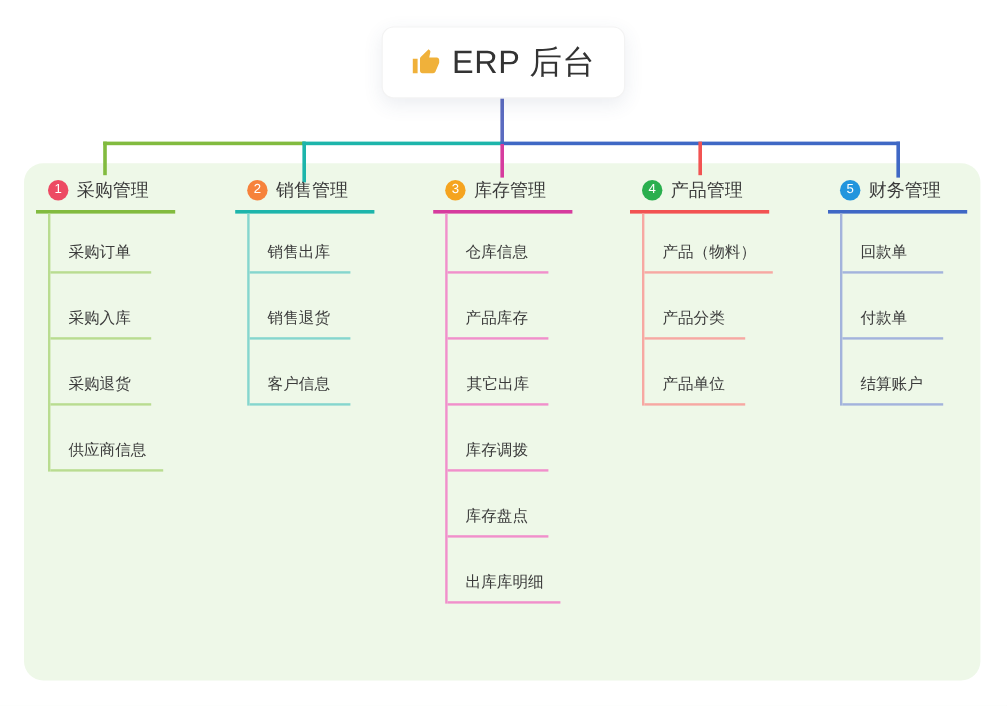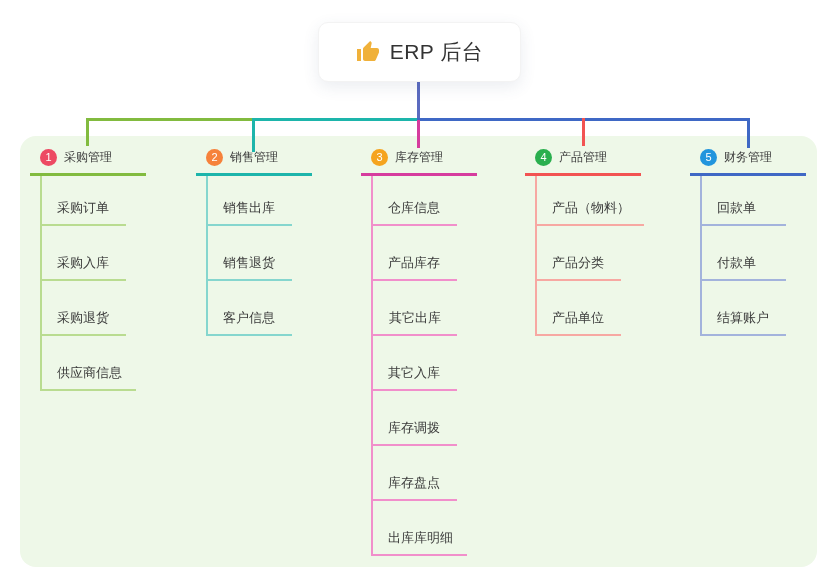--- a/index.html
+++ b/index.html
@@ -9,21 +9,21 @@
 
   
   .panel { position:absolute; left:20px; top:136px; width:797px; height:431px;
            background:#eef8e8; border-radius:16px; }
 
   
   .root-node { position:absolute; left:318px; top:22px; width:203px; height:60px;
                background:#fff; border-radius:10px; border:1px solid #f3f3f3;
                box-shadow:0 5px 16px rgba(60,80,120,.10);
                display:flex; align-items:center; justify-content:center; gap:10px; }
-  .root-node .title { font-size:21px; font-weight:500; color:#333; letter-spacing:.5px; }
+  .root-node .title { font-size:27px; font-weight:500; color:#333; letter-spacing:.5px; }
   .root-node svg { width:24px; height:24px; }
 
   
   .line { position:absolute; }
   .vline-root { left:417px; top:82px;  width:3px;  height:37px; }
   .bus-1  { left:86px;  top:118px; width:168px; height:3px; }
   .bus-2  { left:252px; top:118px; width:167px; height:3px; }
   .bus-5  { left:417px; top:118px; width:333px; height:3px; }
   .drop-1 { left:86px;  top:118px; width:3px; height:28px; }
   .drop-2 { left:252px; top:118px; width:3px; height:34px; }
@@ -31,21 +31,21 @@
   .drop-4 { left:582px; top:118px; width:3px; height:28px; }
   .drop-5 { left:747px; top:118px; width:3px; height:30px; }
 
   
   .branch { position:absolute; top:146px; }
   .b1 { left:30px; }  .b2 { left:196px; } .b3 { left:361px; } .b4 { left:525px; } .b5 { left:690px; }
 
   .branch-header { display:flex; align-items:center; gap:7px;
                    width:116px; padding:3px 0 7px 10px;
                    border-bottom:3px solid #999; }
-  .branch-label { font-size:12px; color:#3b3b3b; white-space:nowrap;text-align:center; }
+  .branch-label { font-size:15px; color:#3b3b3b; white-space:nowrap;text-align:center; }
   .badge { width:17px; height:17px; border-radius:50%; flex:0 0 17px;
            display:flex; align-items:center; justify-content:center;
            color:#fff; font-size:11px; line-height:1; }
 
   .children { list-style:none; margin-left:10px; border-left:2px solid #0369a1; }
   .children li { width:max-content; min-width:84px; height:55px;
                  display:flex; align-items:flex-end;
                  padding:0 14px 7px 15px;
                  border-bottom:2px solid #ccc;
                  font-size:13px; color:#3b3b3b; white-space:nowrap; }
@@ -102,21 +102,20 @@
 
   <div class="branch b3">
     <div class="branch-header" style="border-bottom-color: rgb(214, 60, 158);">
       <span class="badge" style="background: rgb(245, 164, 31);">3</span>
       <span class="branch-label">库存管理</span>
     </div>
     <ul class="children" style="border-left-color: rgb(241, 143, 203);">
       <li style="border-bottom-color: rgb(241, 143, 203);">仓库信息</li>
       <li style="border-bottom-color: rgb(241, 143, 203);">产品库存</li>
       <li style="border-bottom-color: rgb(241, 143, 203); padding-left: 16px;">其它出库</li>
-      <li style="border-bottom-color: rgb(241, 143, 203);">其它入库</li>
       <li style="border-bottom-color: rgb(241, 143, 203);">库存调拨</li>
       <li style="border-bottom-color: rgb(241, 143, 203);">库存盘点</li>
       <li style="border-bottom-color: rgb(241, 143, 203);">出库库明细</li>
     </ul>
   </div>
 
   <div class="branch b4">
     <div class="branch-header" style="border-bottom-color: rgb(242, 83, 82);">
       <span class="badge" style="background: rgb(42, 175, 78);">4</span>
       <span class="branch-label">产品管理</span>

